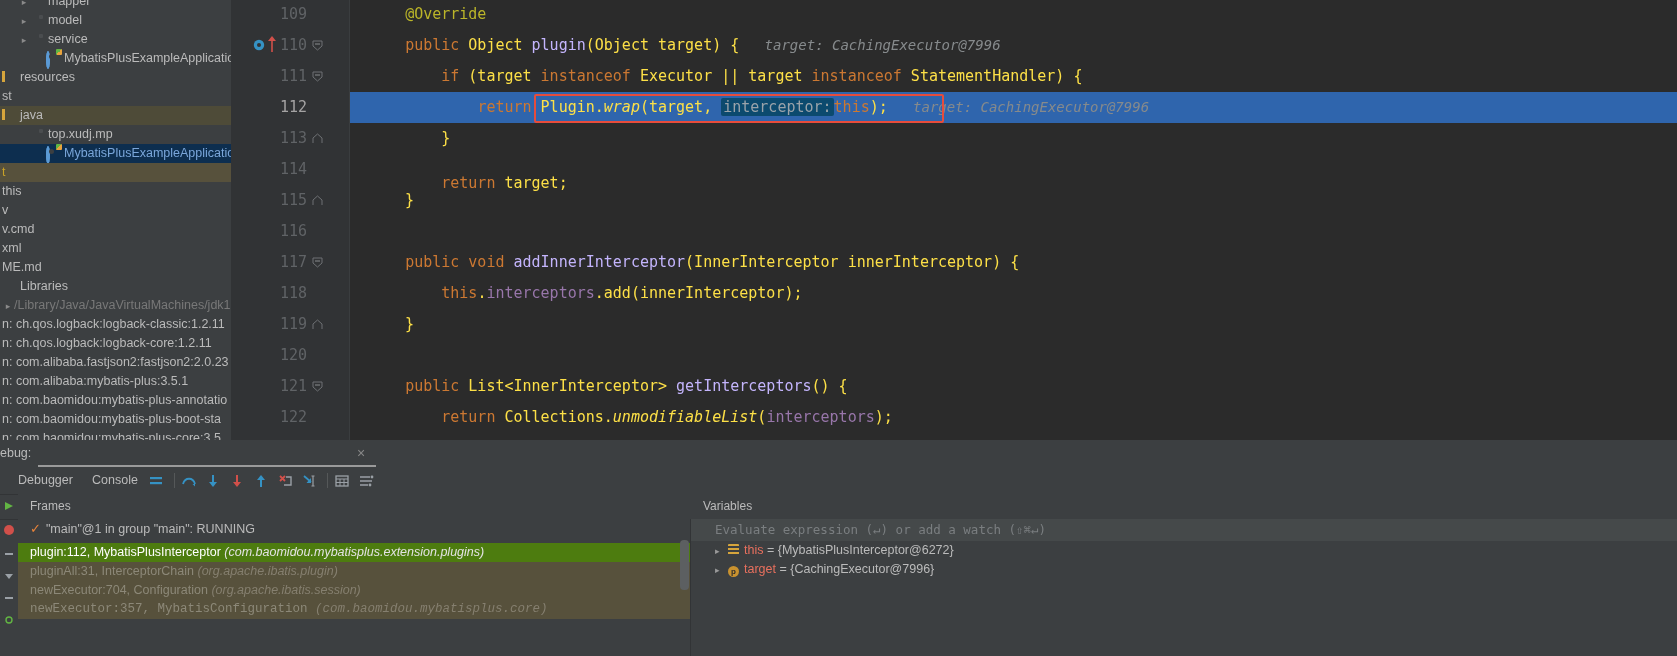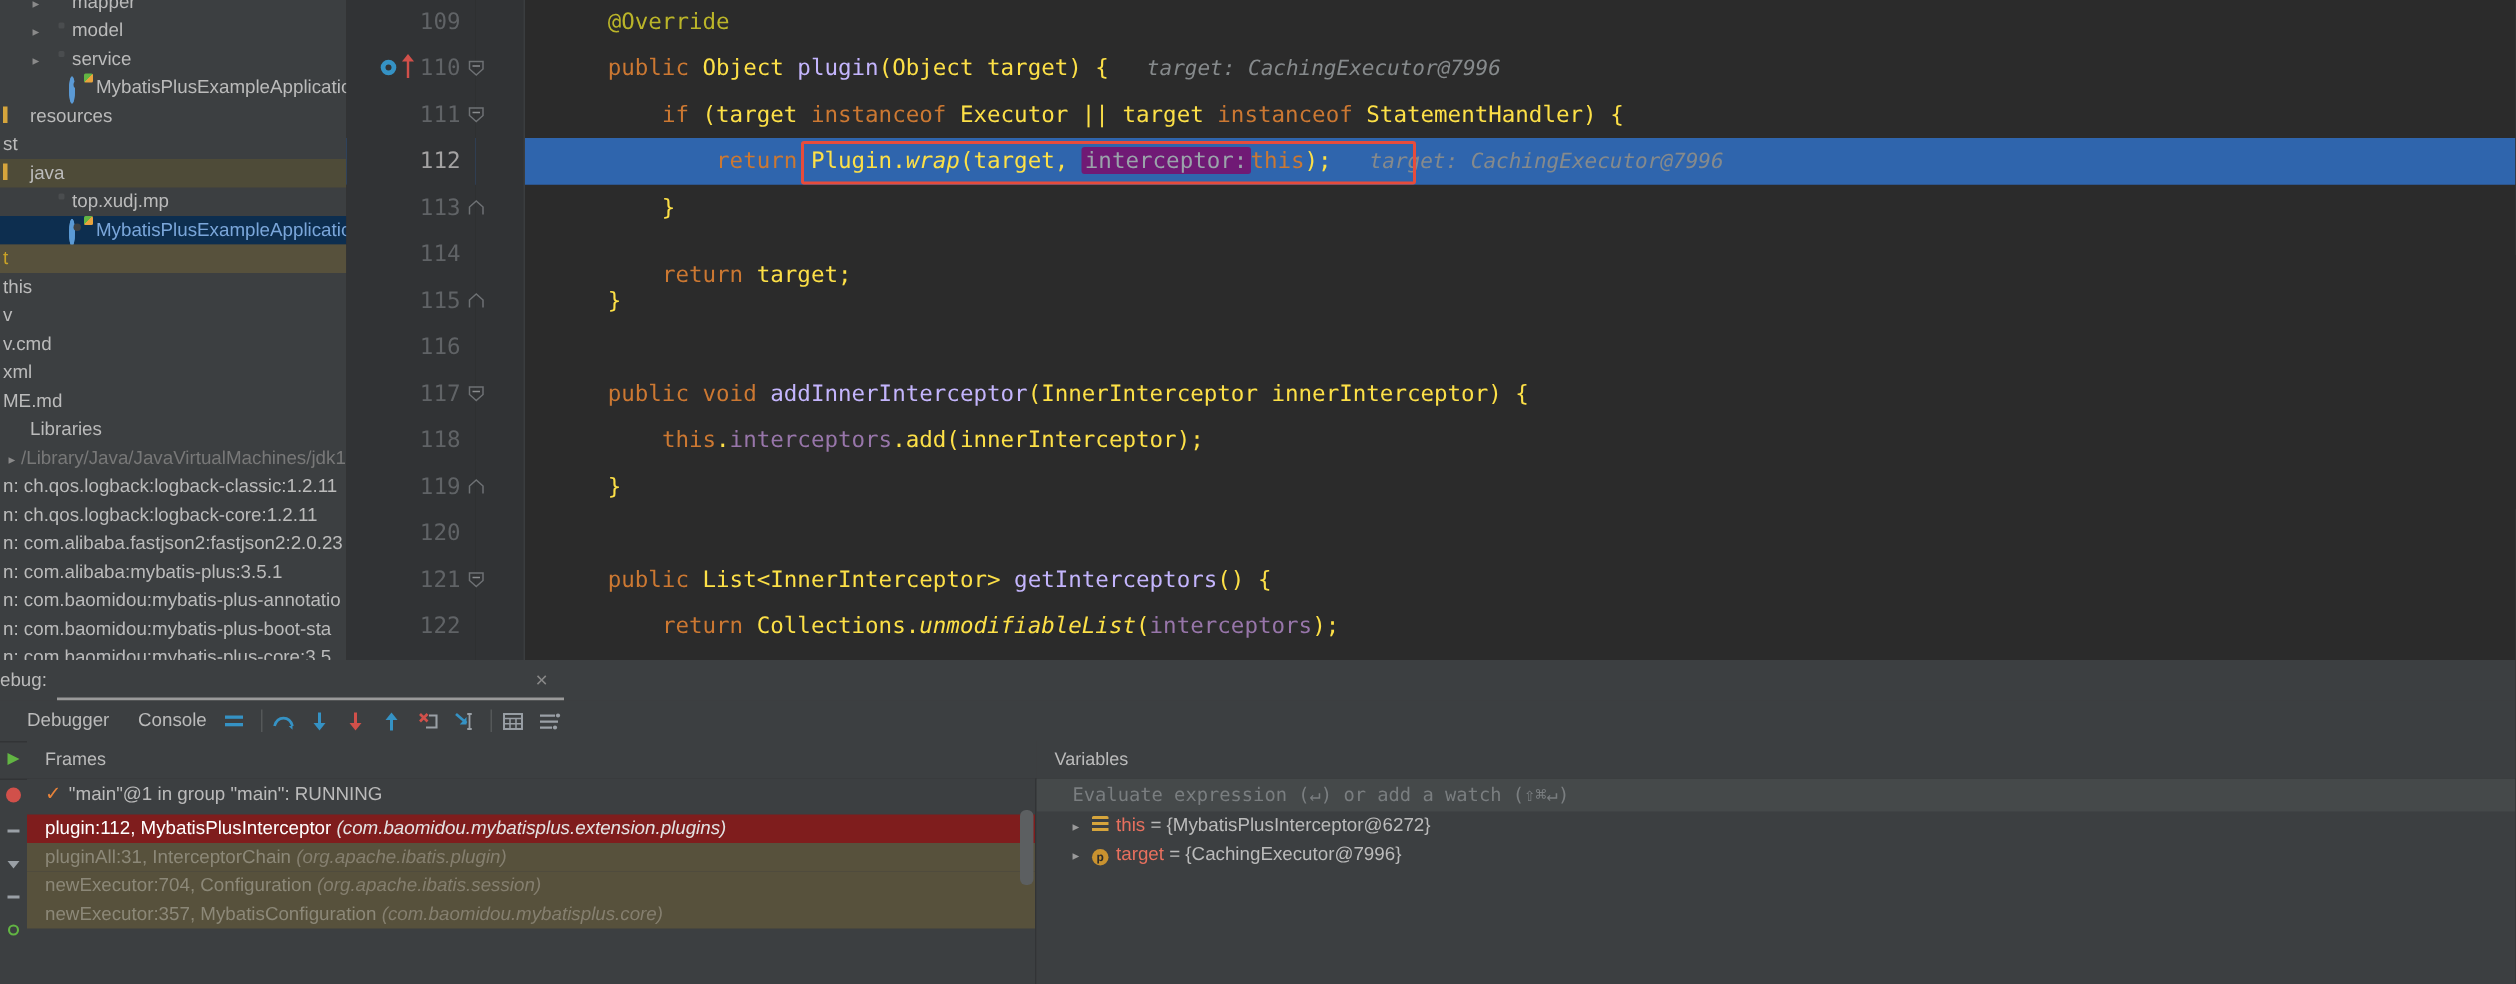--- a/index.html
+++ b/index.html
@@ -92,21 +92,21 @@
   .kw{color:#cc7832;}
   .ann{color:#bbb529;}
   .mth{color:#c4b5fd;}
   .fld{color:#9876aa;}
   .plain{color:#fde047;}
   .ital{font-style:italic;}
   .hint{
     color:#868a8c;font-style:italic;font-family:"DejaVu Sans Mono",monospace;font-size:14px;
   }
   .param-hint-sel{
-    background:#701a75;color:#9aa3aa;border-radius:2px;padding:0 2px;
+    background:#0c4a6e;color:#9aa3aa;border-radius:2px;padding:0 2px;
   }
   .redbox{
     position:absolute;border:2px solid #e74c3c;border-radius:2px;box-sizing:border-box;
     pointer-events:none;
   }
   .fold-mark{
     position:absolute;width:11px;height:11px;border:1px solid #6e7174;box-sizing:border-box;
     color:#8a8d8f;font-size:9px;line-height:9px;text-align:center;background:#313335;
   }
 
@@ -152,21 +152,21 @@
   .frames-pane{
     position:absolute;left:18px;top:79px;width:672px;height:137px;background:#3c3f41;overflow:hidden;
   }
   .vars-pane{
     position:absolute;left:691px;top:79px;width:986px;height:137px;background:#3c3f41;overflow:hidden;
   }
   .frame-row{
     height:19px;line-height:19px;white-space:nowrap;font-size:12.5px;padding-left:12px;color:#bbbbbb;
   }
   .frame-row.thread{color:#bbbbbb;}
-  .frame-row.sel{background:#7f1d1d;color:#ffffff;}
+  .frame-row.sel{background:#4d7c0f;color:#ffffff;}
   .frame-row.dim{background:#57513c;color:#8c8878;}
   .frame-pkg{font-style:italic;color:#9a9a9a;}
   .frame-row.sel .frame-pkg{color:#e3e3e3;}
   .frame-row.dim .frame-pkg{color:#857f6f;}
   .check{color:#e8833a;font-size:13px;margin-right:5px;}
 
   .watch-row{
     position:absolute;left:0;top:0;width:986px;height:22px;background:#45494a;
   }
   .watch-ph{
@@ -407,21 +407,21 @@
     <div class="split-header" style="left:691px;width:986px;padding-left:12px;">Variables</div>
     <div class="h-divider" style="top:79px;"></div>
     <div class="v-divider" style="left:690px;"></div>
     <div class="v-divider" style="left:18px;"></div>
 
     <div class="frames-pane" id="frameslist">
         <div class="frame-row thread" style="position: absolute; top: 0px; left: 0px; width: 672px;"><span class="check">✓</span><span>"main"@1 in group "main": RUNNING</span></div>
         <div class="frame-row sel" style="position: absolute; top: 24px; left: 0px; width: 672px;"><span>plugin:112, MybatisPlusInterceptor</span> <span class="frame-pkg">(com.baomidou.mybatisplus.extension.plugins)</span></div>
         <div class="frame-row dim" style="position: absolute; top: 43px; left: 0px; width: 672px;"><span>pluginAll:31, InterceptorChain</span> <span class="frame-pkg">(org.apache.ibatis.plugin)</span></div>
         <div class="frame-row dim" style="position: absolute; top: 62px; left: 0px; width: 672px;"><span>newExecutor:704, Configuration</span> <span class="frame-pkg">(org.apache.ibatis.session)</span></div>
-        <div class="frame-row dim" style="position: absolute; top: 81px; left: 0px; width: 672px;"><span>newExecutor:357, MybatisConfiguration</span> <span class="frame-pkg">(com.baomidou.mybatisplus.core)</span></div>
+        <div class="frame-row dim" style="position: absolute; top: 81px; left: 0px; width: 672px; font-family: Liberation Mono, monospace;"><span>newExecutor:357, MybatisConfiguration</span> <span class="frame-pkg">(com.baomidou.mybatisplus.core)</span></div>
       </div>
 
     <div class="vars-pane" id="varslist">
       <div class="watch-row">
         <div class="watch-ph">Evaluate expression (↵) or add a watch (⇧⌘↵)</div>
       </div>
     <div class="var-row" style="top: 22px; width: 986px;"><span class="var-arrow">▸</span><span class="vico vico-this"></span><span class="var-name">this</span> <span class="var-val">= {MybatisPlusInterceptor@6272}</span></div>
         <div class="var-row" style="top: 41px; width: 986px;"><span class="var-arrow">▸</span><span class="vico vico-obj">p</span><span class="var-name">target</span> <span class="var-val">= {CachingExecutor@7996}</span></div>
       </div>
 

